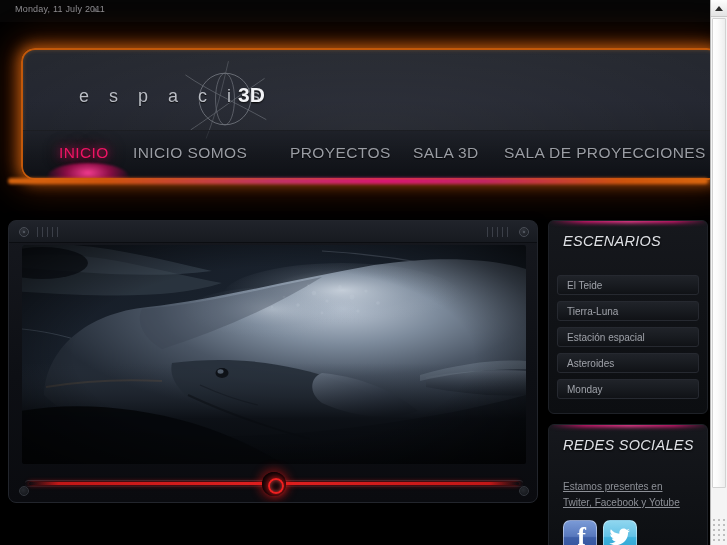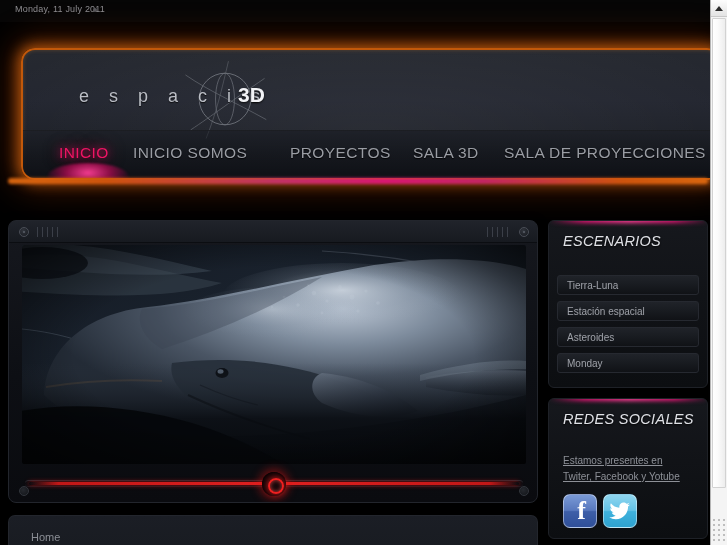--- a/index.html
+++ b/index.html
@@ -566,30 +566,30 @@
 
         <div id="player-controls">
           <div id="seek-rail"></div>
           <div id="seek-line"></div>
           <div id="play-knob"></div>
           <div class="ctl-corner" style="left:10px;"></div>
           <div class="ctl-corner" style="right:10px;"></div>
         </div>
       </div>
 
-      <div id="lower-panel">
-        <div class="lp-title">Home</div>
-      </div>
 
       <div id="sidebar">
 
         <div class="side-panel">
           <div class="panel-topglow"></div>
           <div class="panel-title">ESCENARIOS</div>
           <div class="scen-list">
+            <div class="scen-item">
+              <span class="scen-label">El Teide</span>
+            </div>
             <div class="scen-item">
               <span class="scen-label">Tierra-Luna</span>
             </div>
             <div class="scen-item">
               <span class="scen-label">Estación espacial</span>
             </div>
             <div class="scen-item">
               <span class="scen-label">Asteroides</span>
             </div>
             <div class="scen-item">

